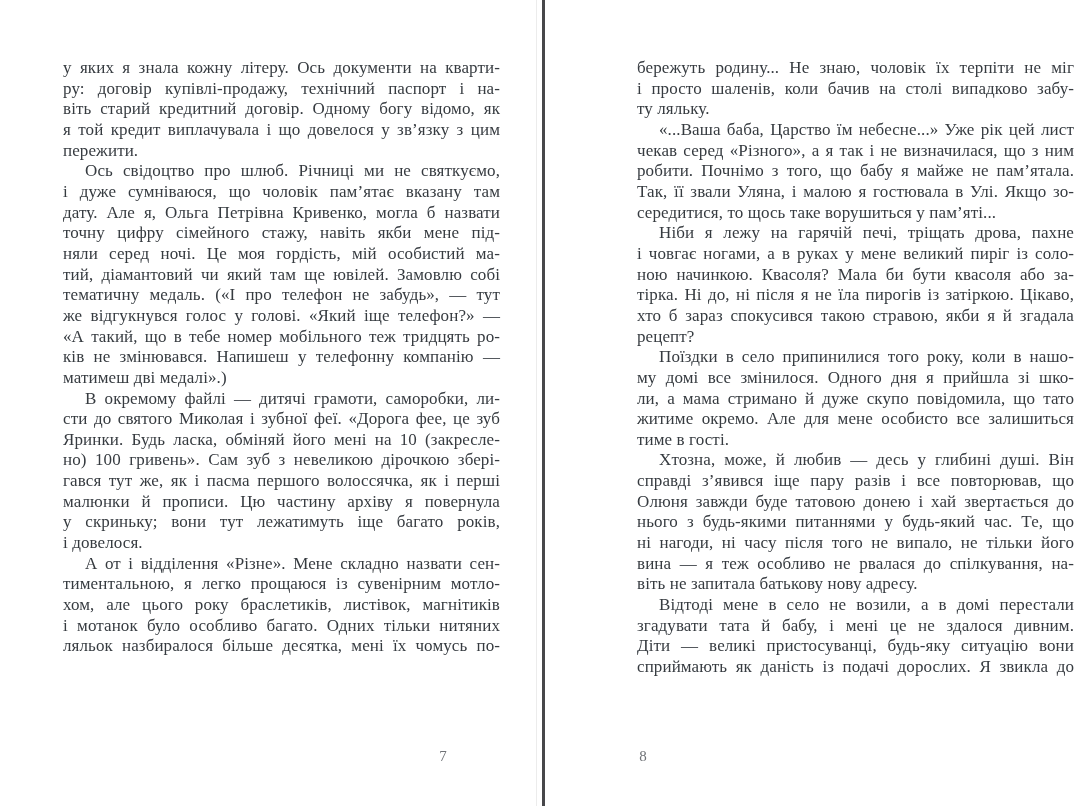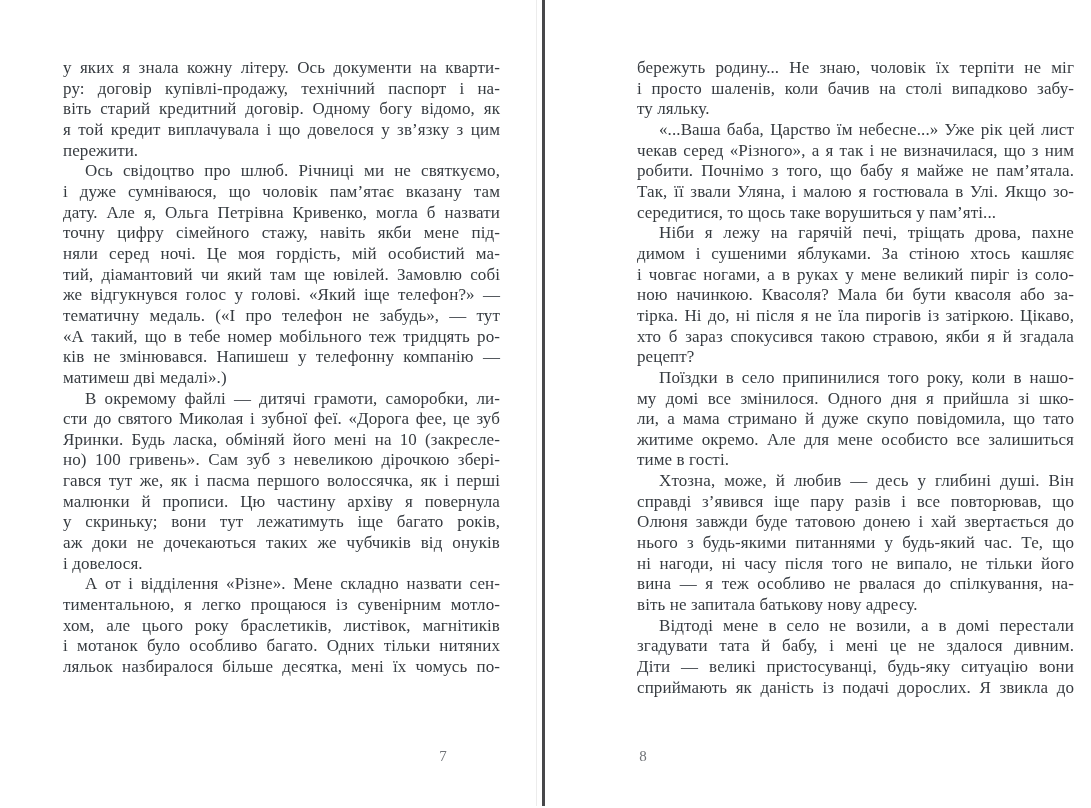--- a/index.html
+++ b/index.html
@@ -81,33 +81,32 @@
         <div class="line">ру: договір купівлі-продажу, технічний паспорт і на-</div>
         <div class="line">віть старий кредитний договір. Одному богу відомо, як</div>
         <div class="line">я той кредит виплачувала і що довелося у зв’язку з цим</div>
         <div class="line end">пережити.</div>
         <div class="line indent">Ось свідоцтво про шлюб. Річниці ми не святкуємо,</div>
         <div class="line">і дуже сумніваюся, що чоловік пам’ятає вказану там</div>
         <div class="line">дату. Але я, Ольга Петрівна Кривенко, могла б назвати</div>
         <div class="line">точну цифру сімейного стажу, навіть якби мене під-</div>
         <div class="line">няли серед ночі. Це моя гордість, мій особистий ма-</div>
         <div class="line">тий, діамантовий чи який там ще ювілей. Замовлю собі</div>
+        <div class="line">тематичну медаль. («І про телефон не забудь», — тут</div>
         <div class="line">же відгукнувся голос у голові. «Який іще телефон?» —</div>
-        <div class="line">тематичну медаль. («І про телефон не забудь», — тут</div>
         <div class="line">«А такий, що в тебе номер мобільного теж тридцять ро-</div>
         <div class="line">ків не змінювався. Напишеш у телефонну компанію —</div>
         <div class="line end">матимеш дві медалі».)</div>
         <div class="line indent">В окремому файлі — дитячі грамоти, саморобки, ли-</div>
         <div class="line">сти до святого Миколая і зубної феї. «Дорога фее, це зуб</div>
         <div class="line">Яринки. Будь ласка, обміняй його мені на 10 (закресле-</div>
         <div class="line">но) 100 гривень». Сам зуб з невеликою дірочкою збері-</div>
         <div class="line">гався тут же, як і пасма першого волоссячка, як і перші</div>
         <div class="line">малюнки й прописи. Цю частину архіву я повернула</div>
         <div class="line">у скриньку; вони тут лежатимуть іще багато років,</div>
-        <div class="line">аж доки не дочекаються таких же чубчиків від онуків</div>
         <div class="line end">і довелося.</div>
         <div class="line indent">А от і відділення «Різне». Мене складно назвати сен-</div>
         <div class="line">тиментальною, я легко прощаюся із сувенірним мотло-</div>
         <div class="line">хом, але цього року браслетиків, листівок, магнітиків</div>
         <div class="line">і мотанок було особливо багато. Одних тільки нитяних</div>
         <div class="line">ляльок назбиралося більше десятка, мені їх чомусь по-</div>
       </div>
     <div class="page-number">7</div>
   </div>
 
@@ -118,21 +117,20 @@
     <div class="text-block">
         <div class="line">бережуть родину... Не знаю, чоловік їх терпіти не міг</div>
         <div class="line">і просто шаленів, коли бачив на столі випадково забу-</div>
         <div class="line end">ту ляльку.</div>
         <div class="line indent">«...Ваша баба, Царство їм небесне...» Уже рік цей лист</div>
         <div class="line">чекав серед «Різного», а я так і не визначилася, що з ним</div>
         <div class="line">робити. Почнімо з того, що бабу я майже не пам’ятала.</div>
         <div class="line">Так, її звали Уляна, і малою я гостювала в Улі. Якщо зо-</div>
         <div class="line end">середитися, то щось таке ворушиться у пам’яті...</div>
         <div class="line indent">Ніби я лежу на гарячій печі, тріщать дрова, пахне</div>
-        <div class="line">димом і сушеними яблуками. За стіною хтось кашляє</div>
         <div class="line">і човгає ногами, а в руках у мене великий пиріг із соло-</div>
         <div class="line">ною начинкою. Квасоля? Мала би бути квасоля або за-</div>
         <div class="line">тірка. Ні до, ні після я не їла пирогів із затіркою. Цікаво,</div>
         <div class="line">хто б зараз спокусився такою стравою, якби я й згадала</div>
         <div class="line end">рецепт?</div>
         <div class="line indent">Поїздки в село припинилися того року, коли в нашо-</div>
         <div class="line">му домі все змінилося. Одного дня я прийшла зі шко-</div>
         <div class="line">ли, а мама стримано й дуже скупо повідомила, що тато</div>
         <div class="line">житиме окремо. Але для мене особисто все залишиться</div>
         <div class="line end">тиме в гості.</div>

